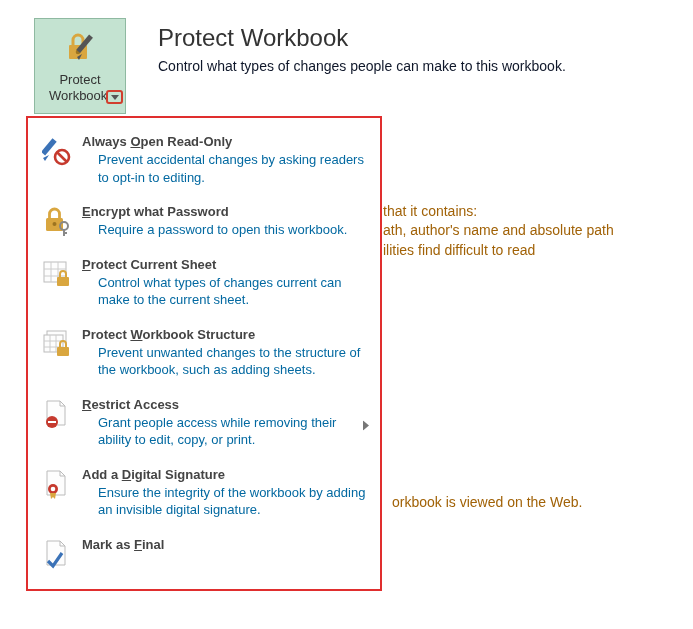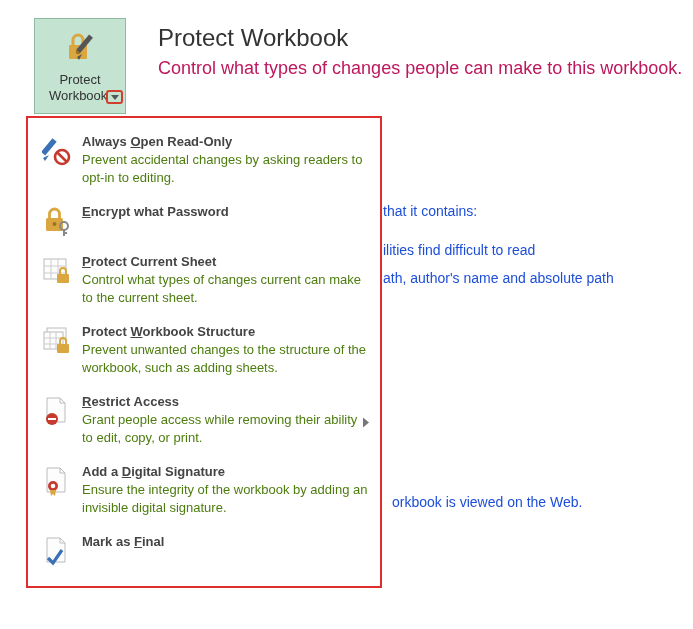--- a/index.html
+++ b/index.html
@@ -47,21 +47,21 @@
     .header-text {
       margin-left: 32px;
       padding-top: 6px;
     }
     .header-title {
       font-size: 24px;
       font-weight: 400;
       color: #333;
       margin-bottom: 6px;
     }
-    .header-desc { font-size: 18px; color: #be185d; }
+    .header-desc { font-size: 14px; color: #0f172a; }
 
     .dropdown-menu {
       position: absolute;
       left: 26px;
       top: 116px;
       width: 356px;
       border: 2.5px solid #e02e2e;
       background: #ffffff;
       padding: 10px 6px 8px 8px;
     }
@@ -80,39 +80,40 @@
     }
     .menu-item-text { flex: 1; padding-left: 8px; }
     .menu-item-title {
       font-size: 13px;
       font-weight: 600;
       color: #444;
       margin-bottom: 2px;
     }
     .menu-item-desc {
       font-size: 13px;
-      color: #4d7c0f;
+      color: #0369a1;
       line-height: 1.35;
+      margin-left: 16px;
     }
     .submenu-arrow {
       position: absolute;
       right: 5px;
       top: 50%;
       transform: translateY(-50%);
     }
 
     .bg-text {
       position: absolute;
       font-size: 14px;
-      color: #1d4ed8;
+      color: #a16207;
       z-index: -1;
       white-space: nowrap;
     }
     .bg1 { left: 383px; top: 203px; }
-    .bg2 { left: 383px; top: 222px; margin-top: 48px; }
+    .bg2 { left: 383px; top: 222px; }
     .bg3 { left: 383px; top: 242px; }
     .bg4 { left: 392px; top: 494px; }
 
     .ul { text-decoration: underline; }
   </style>
 </head>
 <body>
 
 <div class="header-row">
   <div class="protect-btn">
@@ -169,20 +170,21 @@
         <rect x="4" y="12" width="17" height="13" rx="1.5" fill="#d9a63f"></rect>
         <path d="M7.5 12 v-4 a5 5 0 0 1 10 0 v4" fill="none" stroke="#d9a63f" stroke-width="2.8"></path>
         <circle cx="12.5" cy="18" r="2" fill="#9d7420"></circle>
         <circle cx="22" cy="20" r="4" fill="none" stroke="#888" stroke-width="2"></circle>
         <line x1="22" y1="24" x2="22" y2="30" stroke="#888" stroke-width="2"></line>
         <line x1="22" y1="27" x2="25" y2="27" stroke="#888" stroke-width="2"></line>
       </svg>
     </div>
     <div class="menu-item-text">
       <div class="menu-item-title"><span></span><span class="ul">E</span><span>ncrypt what Password</span></div>
+      <div class="menu-item-desc">Require a password to open this workbook.</div>
     </div>
   </div>
 
   <div class="menu-item">
     <div class="menu-item-icon">
       <svg width="30" height="30" viewBox="0 0 30 30">
         <rect x="2" y="3" width="22" height="20" fill="#fdfdfd" stroke="#bbb"></rect>
         <line x1="2" y1="10" x2="24" y2="10" stroke="#ccc"></line>
         <line x1="2" y1="17" x2="24" y2="17" stroke="#ccc"></line>
         <line x1="9" y1="3" x2="9" y2="23" stroke="#ccc"></line>

